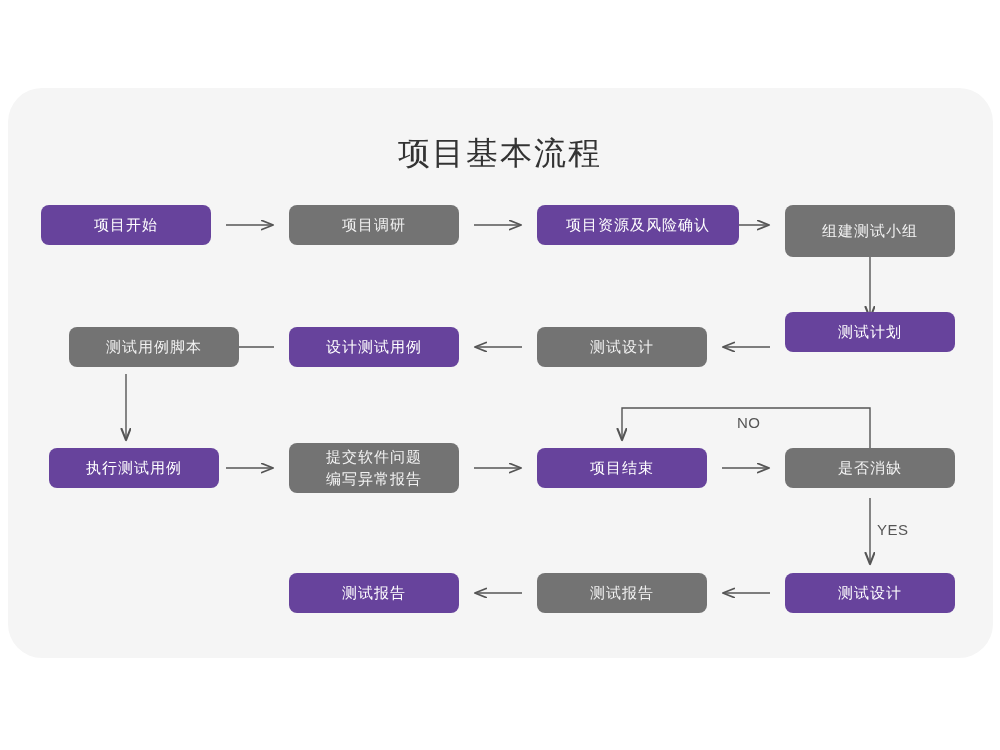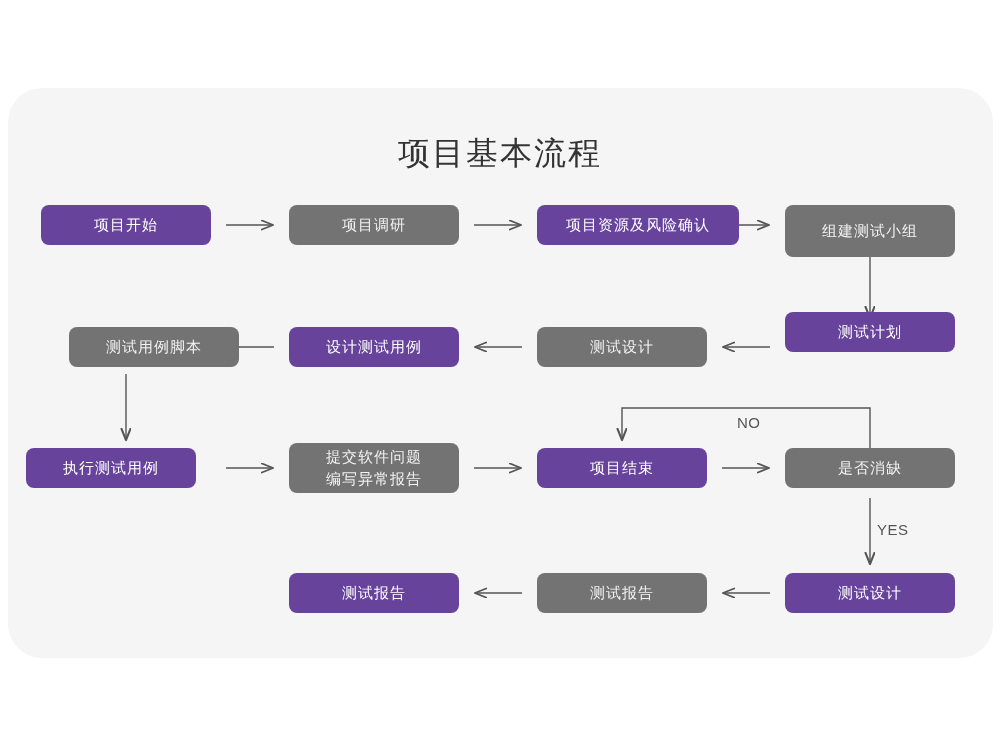--- a/index.html
+++ b/index.html
@@ -124,21 +124,21 @@
   <div class="node purple" style="left: 41px; top: 205px; width: 170px; height: 40px;">项目开始</div>
   <div class="node gray" style="left: 289px; top: 205px; width: 170px; height: 40px;">项目调研</div>
   <div class="node purple" style="left: 537px; top: 205px; width: 202px; height: 40px;">项目资源及风险确认</div>
   <div class="node gray" style="left: 785px; top: 205px; width: 170px; height: 52px;">组建测试小组</div>
 
   <div class="node purple" style="left: 785px; top: 312px; width: 170px; height: 40px;">测试计划</div>
   <div class="node gray" style="left: 537px; top: 327px; width: 170px; height: 40px;">测试设计</div>
   <div class="node purple" style="left: 289px; top: 327px; width: 170px; height: 40px;">设计测试用例</div>
   <div class="node gray" style="left: 41px; top: 327px; width: 170px; height: 40px; margin-left: 28px;">测试用例脚本</div>
 
-  <div class="node purple" style="left: 26px; top: 448px; width: 170px; height: 40px;">执行测试用例</div>
+  <div class="node purple" style="left: 49px; top: 448px; width: 170px; height: 40px;">执行测试用例</div>
   <div class="node gray" style="left: 289px; top: 443px; width: 170px; height: 50px;">提交软件问题
 编写异常报告</div>
   <div class="node purple" style="left: 537px; top: 448px; width: 170px; height: 40px;">项目结束</div>
   <div class="node gray" style="left: 785px; top: 448px; width: 170px; height: 40px;">是否消缺</div>
 
   <div class="node purple" style="left: 785px; top: 573px; width: 170px; height: 40px;">测试设计</div>
   <div class="node gray" style="left: 537px; top: 573px; width: 170px; height: 40px;">测试报告</div>
   <div class="node purple" style="left: 289px; top: 573px; width: 170px; height: 40px;">测试报告</div>
 
   <div class="edge-label" style="left: 729px; top: 414px; margin-left: 8px;">NO</div>

